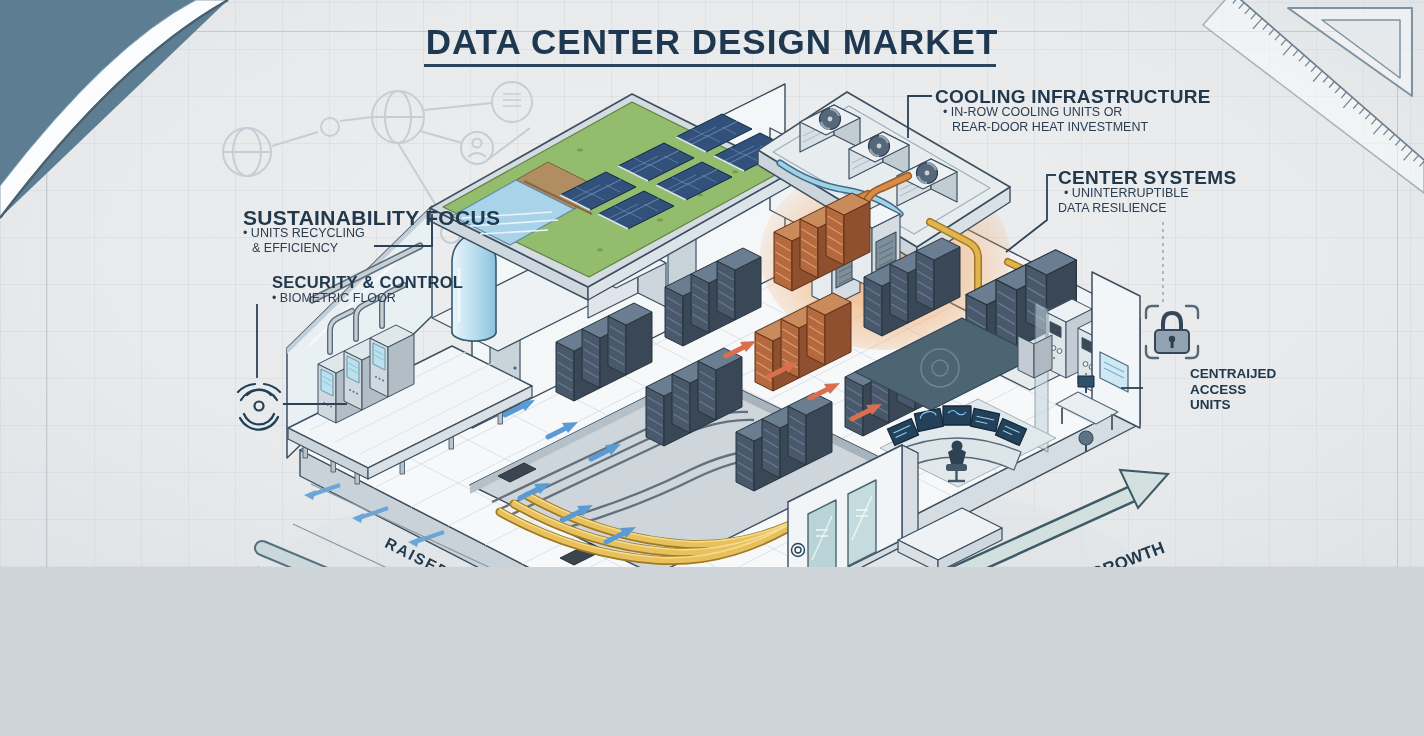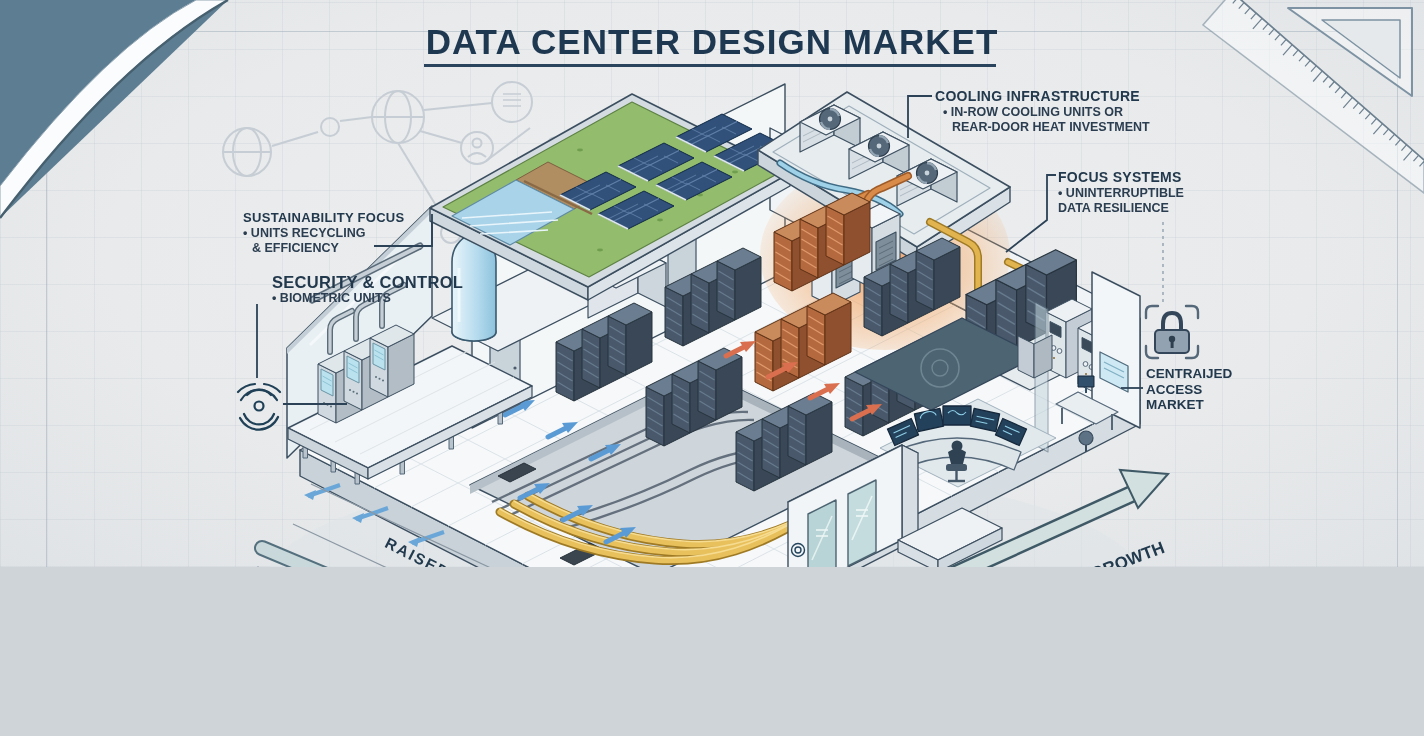--- a/index.html
+++ b/index.html
@@ -9,24 +9,24 @@
   .gridbg{position:absolute;inset:0;pointer-events:none;
     background-image:
       repeating-linear-gradient(0deg, rgba(165,180,195,.16) 0 1px, transparent 1px 47px),
       repeating-linear-gradient(90deg, rgba(165,180,195,.16) 0 1px, transparent 1px 47px);}
   .frame{position:absolute;left:46px;top:31px;width:1350px;height:681px;
     border:1.5px solid rgba(148,164,180,.45);pointer-events:none;}
   .title{position:absolute;left:0;right:0;top:22px;text-align:center;
     font-size:35px;font-weight:800;letter-spacing:1px;color:#1d3850;}
   .title-underline{position:absolute;left:424px;top:64px;width:572px;height:2.5px;background:#29445c;}
   .callout{position:absolute;color:#22384c;}
-  .callout .h{font-size:14px;font-weight:800;letter-spacing:.3px;line-height:17px;}
-  .callout .b{font-size:12.5px;font-weight:700;line-height:14.5px;color:#2b3d50;}
+  .callout .h{font-size:19px;font-weight:800;letter-spacing:.3px;line-height:17px;}
+  .callout .b{font-size:12.5px;font-weight:400;line-height:14.5px;color:#2b3d50;}
   .callout .b.ind{padding-left:9px;}
-  .cmd{font-size:13.5px;font-weight:800;line-height:15.5px;color:#22384c;}
+  .cmd{font-size:13.5px;font-weight:800;line-height:15.5px;color:#22384c;margin-left:44px;}
   .rot{position:absolute;font-weight:800;color:#223a4e;transform-origin:0 0;white-space:nowrap;}
   .rot .l2{font-weight:800;text-align:center;}
   svg{position:absolute;left:0;top:0;}
   .chart{position:absolute;}
 </style>
 </head>
 <body>
 
 <div class="stage">
   <div class="gridbg"></div>
@@ -595,40 +595,40 @@
   <div class="title">DATA CENTER DESIGN MARKET</div>
   <div class="title-underline"></div>
 
   <div class="callout" style="left:935px;top:88px;">
     <div class="h">COOLING INFRASTRUCTURE</div>
     <div class="b" style="margin-left:8px;">• IN-ROW COOLING UNITS OR</div>
     <div class="b ind" style="margin-left:8px;">REAR-DOOR HEAT INVESTMENT</div>
   </div>
 
   <div class="callout" style="left:1058px;top:169px;">
-    <div class="h">FOCUS SYSTEMS</div>
-    <div class="b" style="">• UNINTERRUPTIBLE</div>
+    <div class="h">CENTER SYSTEMS</div>
+    <div class="b" style="margin-left:6px;">• UNINTERRUPTIBLE</div>
     <div class="b">DATA RESILIENCE</div>
   </div>
 
   <div class="callout" style="left:243px;top:209px;">
-    <div class="h" style="font-size:13px;">SUSTAINABILITY FOCUS</div>
+    <div class="h" style="font-size:21px;">SUSTAINABILITY FOCUS</div>
     <div class="b">• UNITS RECYCLING</div>
     <div class="b ind">&amp; EFFICIENCY</div>
   </div>
 
   <div class="callout" style="left:243px;top:274px;margin-left:29px;">
     <div class="h" style="font-size:16.5px;">SECURITY &amp; CONTROL</div>
-    <div class="b">• BIOMETRIC UNITS</div>
+    <div class="b">• BIOMETRIC FLOOR</div>
   </div>
 
   <div class="callout cmd" style="left:1146px;top:366px;">
     <div>CENTRAIJED</div>
     <div>ACCESS</div>
-    <div>MARKET</div>
+    <div>UNITS</div>
   </div>
 
   <div class="rot" style="left:390px;top:534px;transform:rotate(27deg);font-size:15.5px;letter-spacing:2px;">RAISED FLOOR</div>
 
   <div class="rot" style="left:314px;top:570px;transform:rotate(27.5deg);font-size:17.5px;letter-spacing:1px;">INVESTMENT IN INNOVATION</div>
 
   <div class="rot" style="left:858px;top:650px;transform:rotate(-21deg);text-align:center;">
     <div style="font-size:16.5px;">INVESTMENT IN</div>
     <div class="l2" style="font-size:14px;">2024-202N</div>
   </div>

